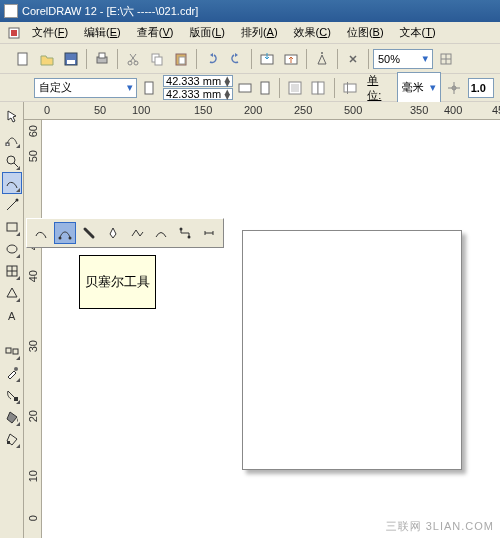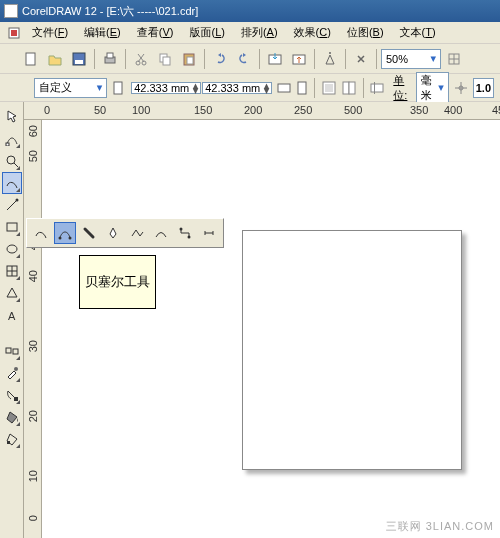--- a/index.html
+++ b/index.html
@@ -6,29 +6,29 @@
 body { width: 500px; height: 538px; background: #ece9d8; overflow: hidden; position: relative; }
 
 .titlebar { height: 22px; background: linear-gradient(#3a6ea5, #2a5a95); color: #fff; display: flex; align-items: center; padding: 0 4px; font-weight: normal; font-size: 12px; }
 .titlebar-icon { width: 14px; height: 14px; background: #fff; margin-right: 4px; border: 1px solid #999; }
 
 .menubar { height: 22px; background: #ece9d8; display: flex; align-items: center; padding: 0 8px; gap: 4px; border-bottom: 1px solid #d4d0c8; }
 .menu-item { padding: 2px 6px; cursor: default; }
 .menu-key { text-decoration: underline; }
 .menu-icon { width: 14px; display: inline-block; }
 
-.toolbar1 { height: 30px; background: #ece9d8; display: flex; align-items: center; padding: 2px 20px; gap: 2px; border-bottom: 1px solid #d4d0c8; }
+.toolbar1 { height: 30px; background: #ece9d8; display: flex; align-items: center; padding: 2px 12px; gap: 2px; border-bottom: 1px solid #d4d0c8; }
 .tb-btn { width: 22px; height: 22px; border: 1px solid transparent; display: flex; align-items: center; justify-content: center; cursor: pointer; }
 .tb-sep { width: 1px; height: 20px; background: #aca899; margin: 0 2px; }
 .zoom-sel { width: 60px; height: 20px; border: 1px solid #7f9db9; background: #fff; display: flex; align-items: center; padding: 0 4px; }
 .zoom-sel .dd { margin-left: auto; color: #316ac5; }
 
 .toolbar2 { height: 28px; background: #ece9d8; display: flex; align-items: center; padding: 2px 6px; gap: 4px; border-bottom: 1px solid #d4d0c8; }
 .preset-sel { width: 120px; height: 20px; border: 1px solid #7f9db9; background: #fff; display: flex; align-items: center; padding: 0 4px; margin-left: 28px; }
-.dim-group { display: flex; flex-direction: row; gap: 1px; margin-left: 2px; align-items: center; }
+.dim-group { display: flex; flex-direction: column; gap: 1px; margin-left: 2px; align-items: center; }
 .dim-input { width: 70px; height: 12px; border: 1px solid #7f9db9; background: #fff; font-size: 9px; display: flex; align-items: center; padding: 0 2px; }
 .dim-input .spin { margin-left: auto; display: flex; flex-direction: column; font-size: 6px; line-height: 5px; color: #555; }
 .unit-lbl { margin: 16px 4px; text-decoration: underline; }
 .unit-sel { width: 50px; height: 32px; border: 1px solid #7f9db9; background: #fff; display: flex; align-items: center; padding: 0 4px; }
 .small-input { width: 30px; height: 20px; border: 1px solid #7f9db9; background: #fff; display: flex; align-items: center; padding: 0 2px; font-size: 10px; font-weight: bold; }
 
 .workspace { display: flex; height: 436px; position: relative; }
 .toolbox { width: 24px; background: #ece9d8; display: flex; flex-direction: column; border-right: 1px solid #aca899; padding-top: 4px; }
 .toolbox .tb-btn { width: 20px; height: 22px; margin: 0 auto; font-size: 13px; color: #333; }
 .tool-corner { position: absolute; bottom: 1px; right: 1px; width: 0; height: 0; border-left: 4px solid transparent; border-bottom: 4px solid #555; }

